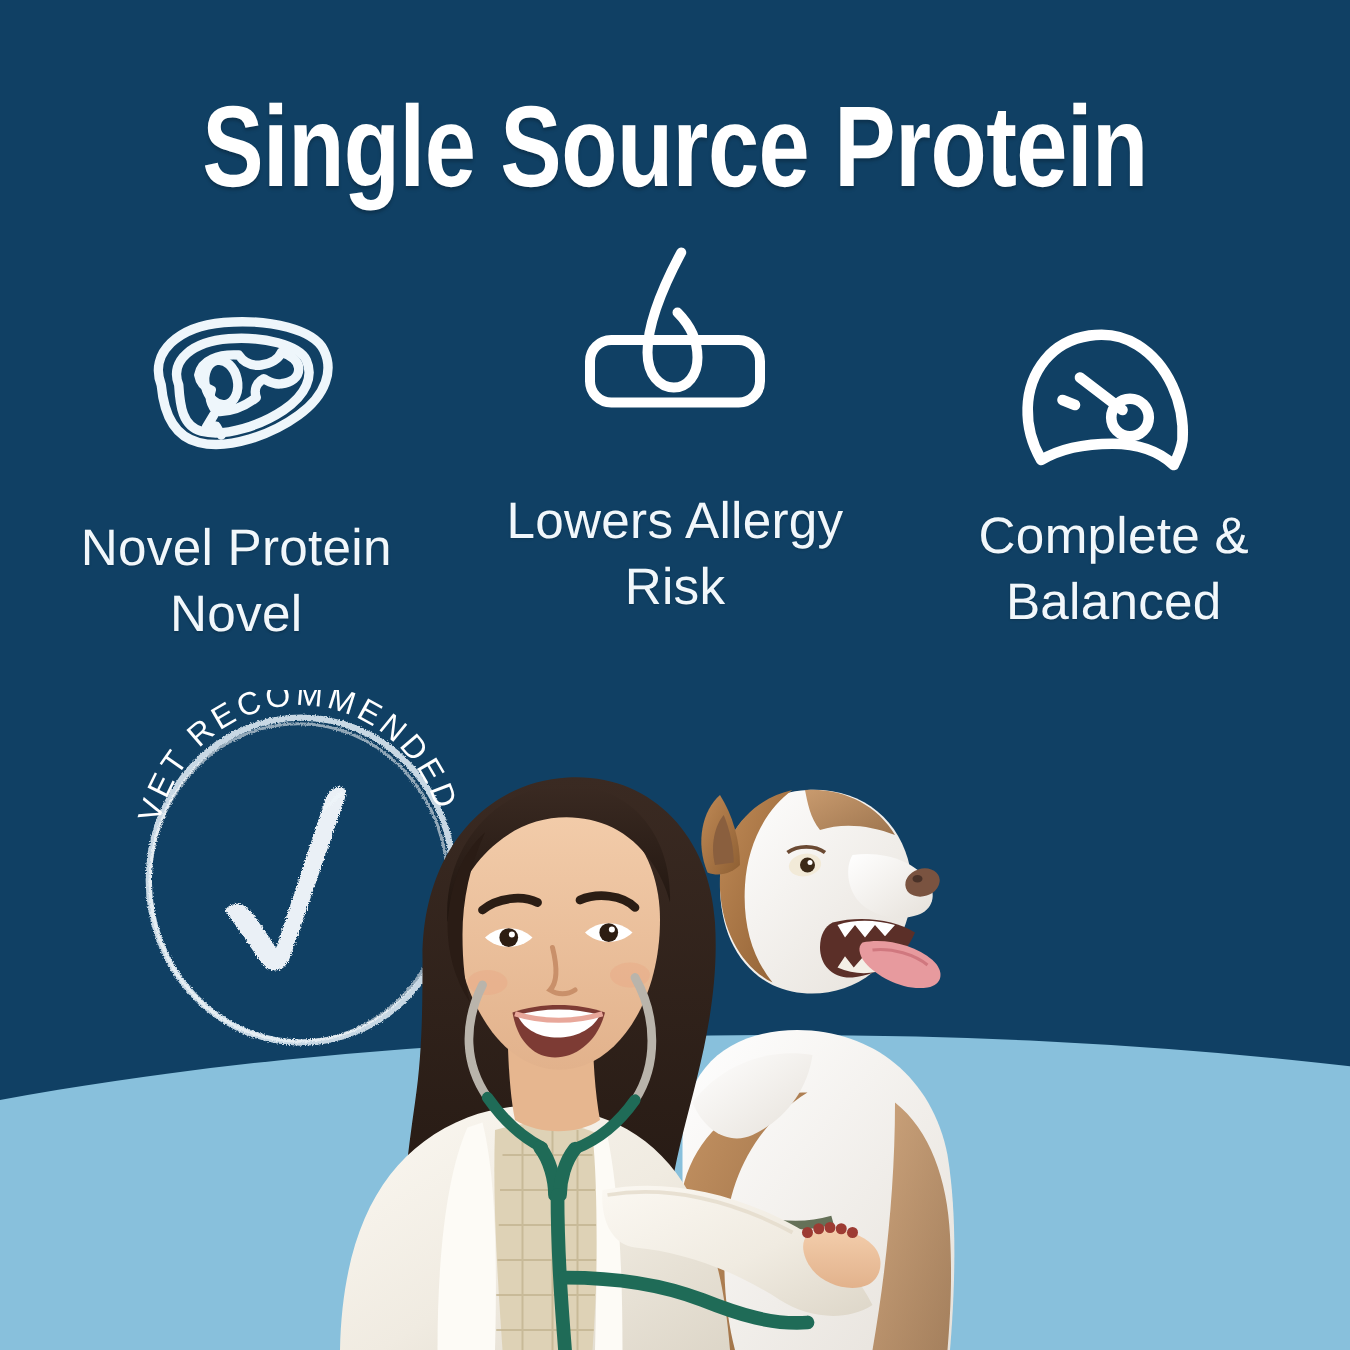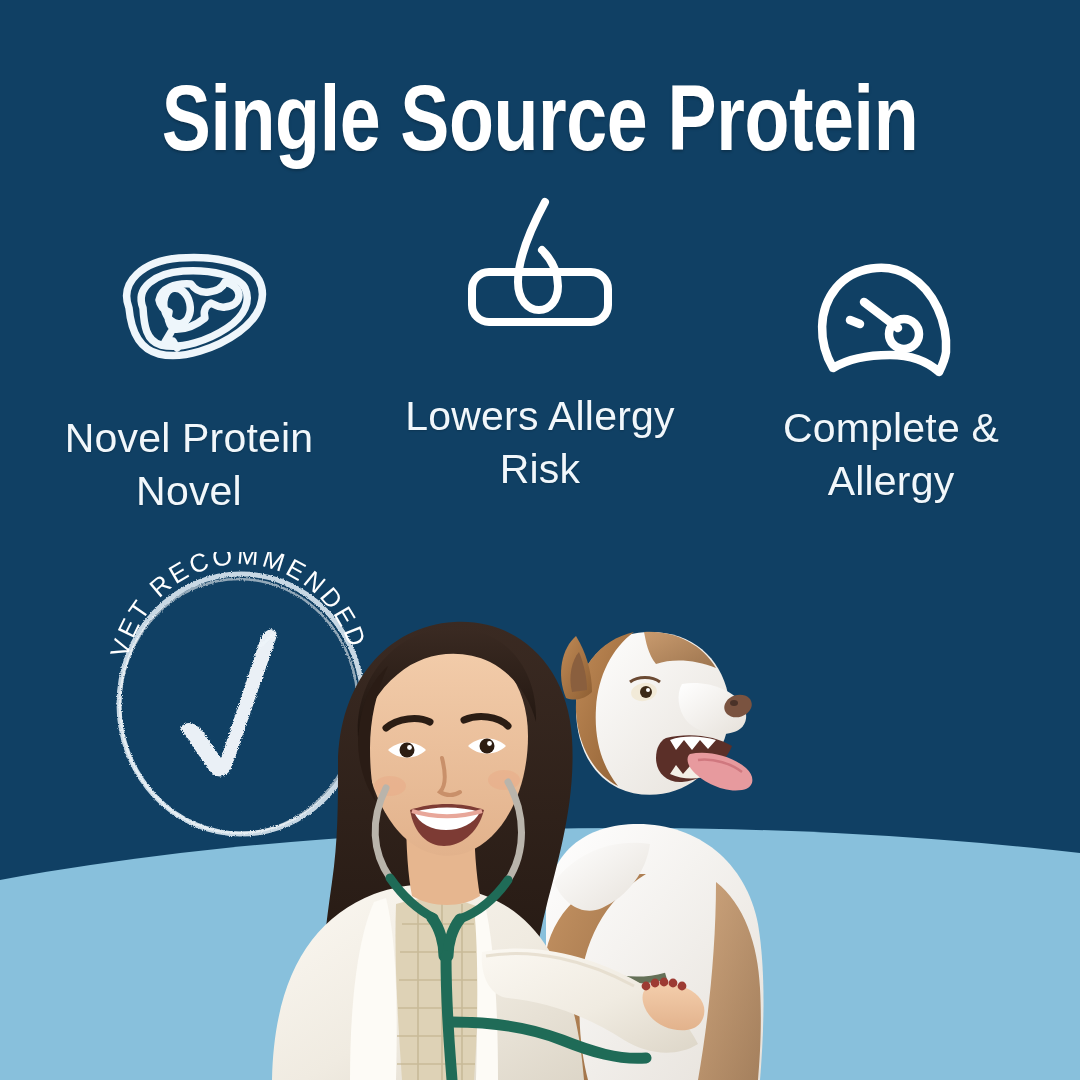--- a/index.html
+++ b/index.html
@@ -166,21 +166,21 @@
           <path d="M27 112 C12 86 12 54 30 32 C48 10 82 6 104 20 C128 35 142 66 140 96
                    C139 104 136 110 133 116
                    C120 104 103 99 84 99 C63 99 42 103 27 112 Z"></path>
           <path d="M58 46 L92 72"></path>
           <circle cx="98" cy="78" r="15"></circle>
           <path d="M44 64 L54 68"></path>
         </svg>
       </span>
       <div class="feature-label">
         <div>Complete &amp;</div>
-        <div>Allergy</div>
+        <div>Balanced</div>
       </div>
     </div>
 
   </div>
 
   <div class="badge">
     <svg width="266" height="306" viewBox="0 0 266 306">
       <defs>
         <path id="arcpath" d="M 22 176 A 116 124 0 1 1 244 168" fill="none"></path>
         <filter id="chalk" x="-20%" y="-20%" width="140%" height="140%">

